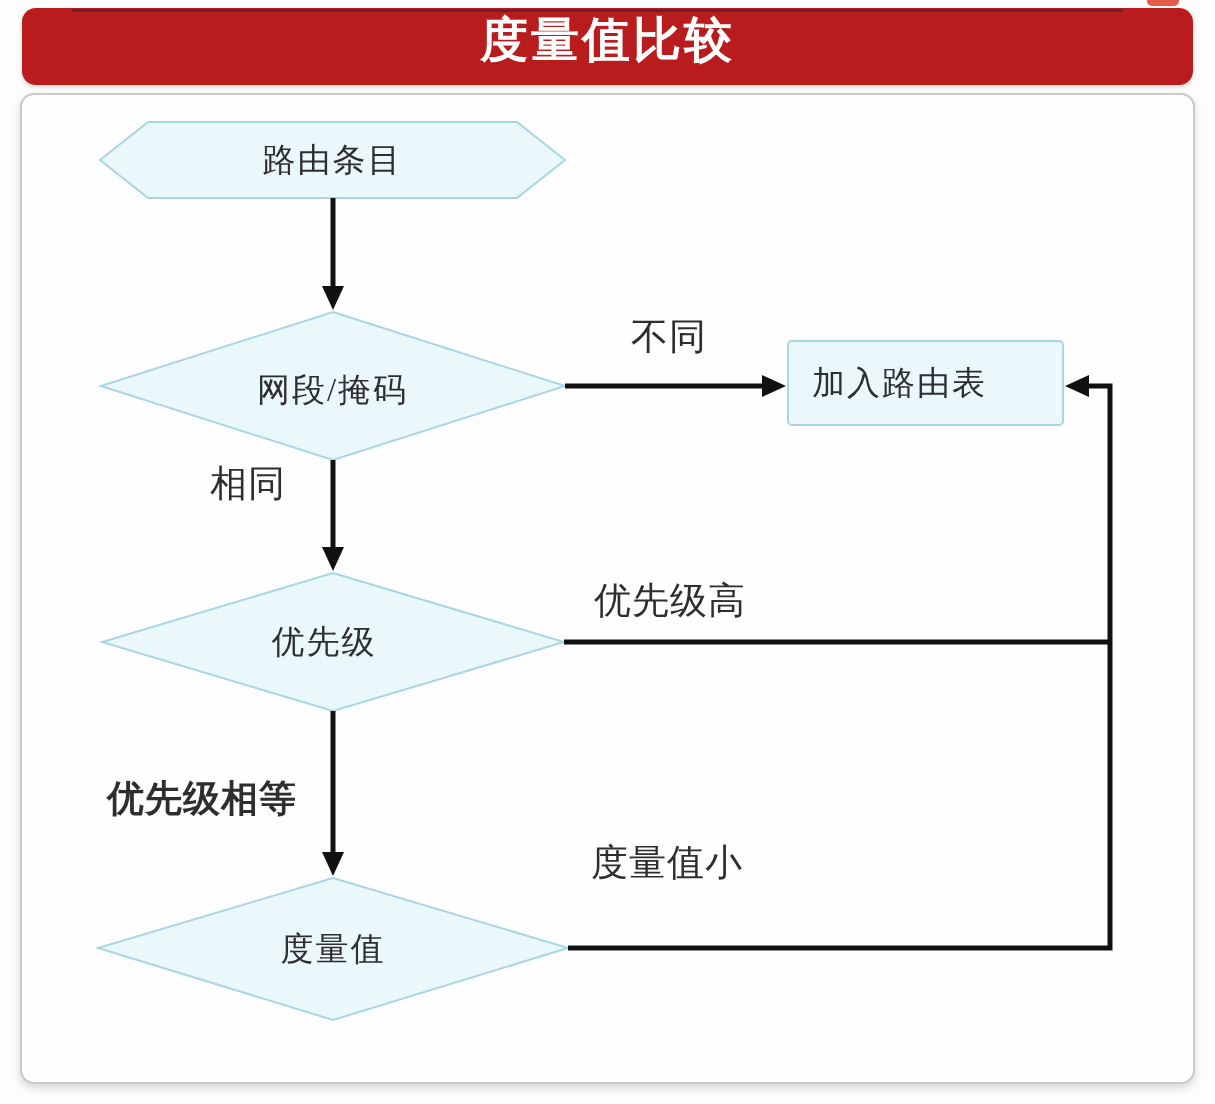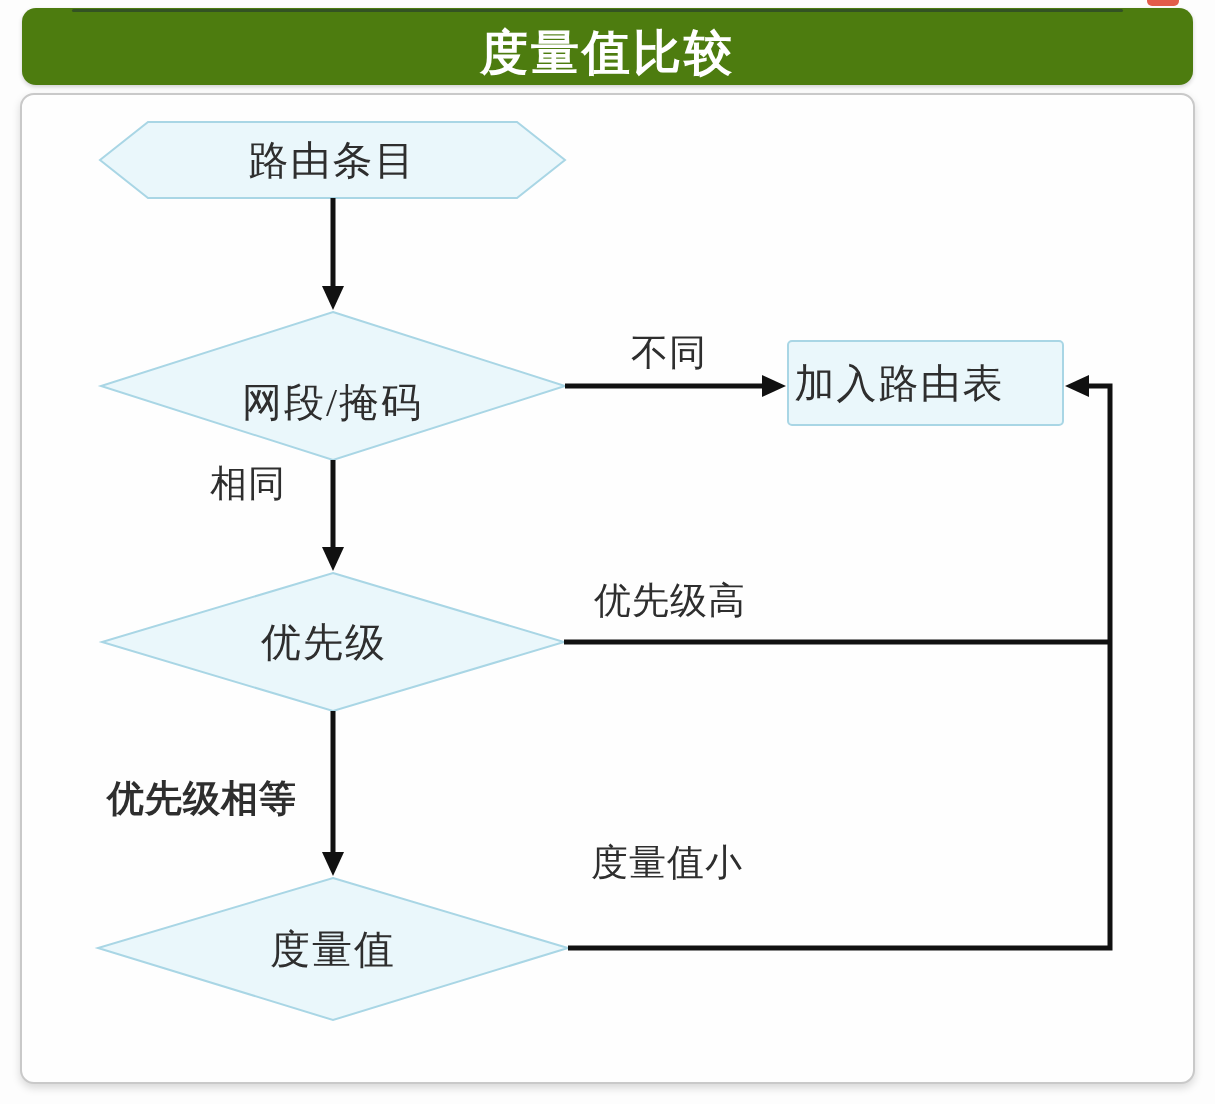--- a/index.html
+++ b/index.html
@@ -7,22 +7,22 @@
     width:1215px;height:1104px;position:relative;overflow:hidden;
     background:#fdfdfd;
     font-family:"Liberation Serif", serif;
   }
   .red-fragment{
     position:absolute;left:1147px;top:0;width:32px;height:6px;
     background:#e25c4a;border-radius:0 0 5px 5px;
   }
   .title-bar{
     position:absolute;left:22px;top:8px;width:1171px;height:77px;
-    background:#4d7c0f;border-radius:14px;
-    display:flex;align-items:flex-end;justify-content:center;
+    background:#b91c1c;border-radius:14px;
+    display:flex;align-items:flex-start;justify-content:center;
     box-shadow:0 2px 4px rgba(0,0,0,0.18);
   }
   .title-bar .top-line{
     position:absolute;top:1px;left:50px;right:70px;height:3px;
     background:rgba(25,40,55,0.5);border-radius:2px;
   }
   .title-text{
     color:#ffffff;font-size:48px;font-weight:700;letter-spacing:3px;
     font-family:"Liberation Sans", sans-serif;
   }
@@ -30,30 +30,30 @@
     position:absolute;left:20px;top:93px;width:1175px;height:991px;
     box-sizing:border-box;background:#fefefe;
     border:2px solid #c9c9c9;border-radius:14px;
     box-shadow:0 4px 9px rgba(0,0,0,0.15);
   }
   svg.diagram{position:absolute;left:0;top:0;width:1215px;height:1104px;}
   .node-label,.edge-label{
     position:absolute;display:flex;align-items:center;justify-content:center;
     color:#2e2e2e;text-align:center;white-space:nowrap;
   }
-  .node-label{font-size:40px;letter-spacing:2px;}
+  .node-label{font-size:33px;letter-spacing:2px;}
   .edge-label{font-size:37px;letter-spacing:1px;}
   
   .lbl-route   {left:100px;top:120px;width:465px;height:80px;}
-  .lbl-netmask {left:100px;top:328px;width:465px;height:148px;}
+  .lbl-netmask {left:100px;top:316px;width:465px;height:148px;}
   .lbl-priority{left:92px;top:573px;width:464px;height:138px;}
   .lbl-metric  {left:98px; top:878px;width:470px;height:142px;text-align:right;}
   .lbl-addroute{left:788px;top:341px;width:223px;height:84px;text-align:center;}
   
-  .lbl-different   {left:569px;top:330px;width:200px;height:46px;}
+  .lbl-different   {left:569px;top:314px;width:200px;height:46px;}
   .lbl-same        {left:148px;top:461px;width:200px;height:46px;}
   .lbl-prio-high   {left:545px;top:578px;width:250px;height:46px;}
   .lbl-prio-equal  {left:77px; top:776px;width:250px;height:46px;font-weight:bold;}
   .lbl-metric-small{left:542px;top:840px;width:250px;height:46px;}
 </style>
 </head>
 <body>
 
 <div class="red-fragment"></div>
 

